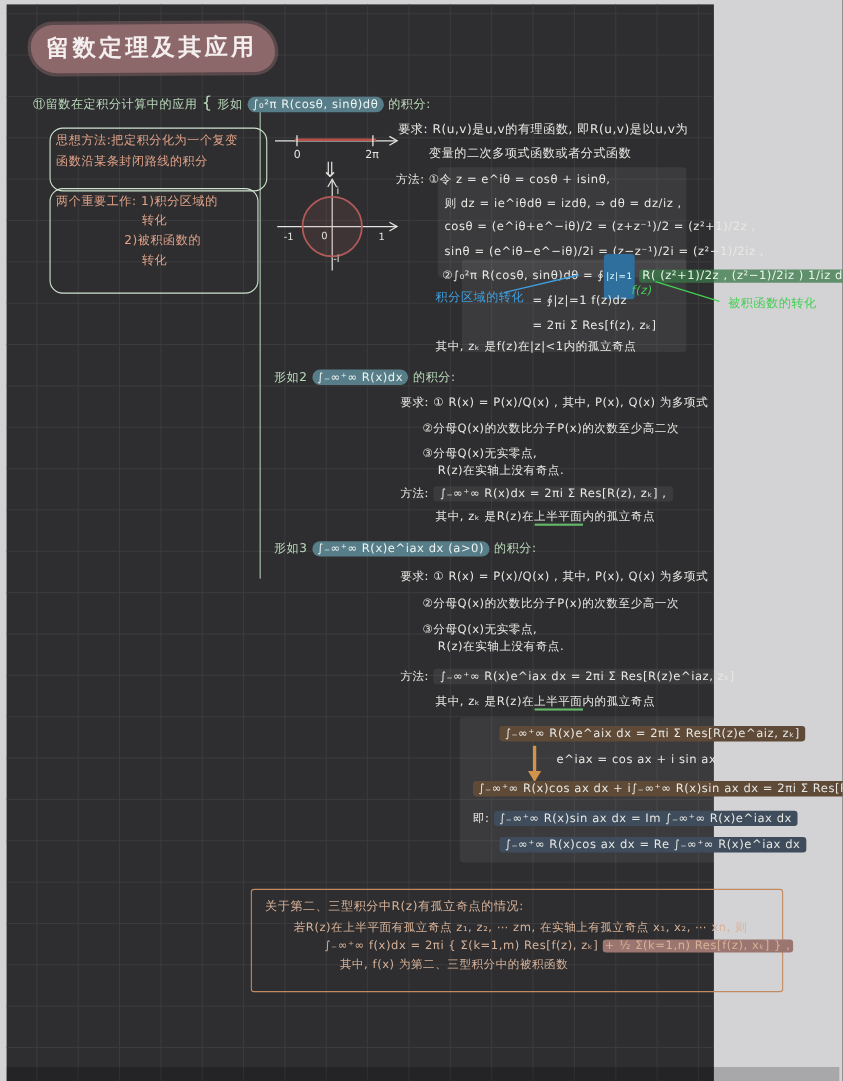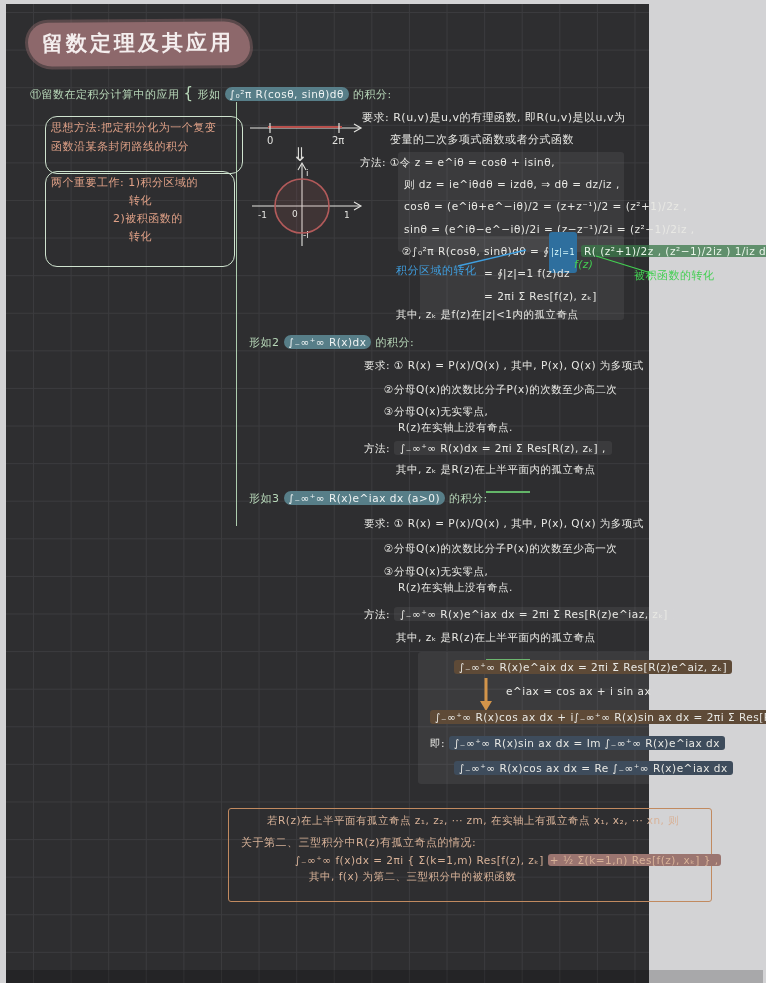--- a/index.html
+++ b/index.html
@@ -37,21 +37,21 @@
   .pill-teal{background:rgba(92,135,146,.9);border-radius:9px;padding:1px 5px;color:#eef3f3;}
   .pill-blue{background:#2e6f9e;border-radius:3px;padding:16px 2px;color:#dff;}
   .pill-green{background:rgba(58,120,72,.75);border-radius:3px;padding:0 3px;color:#e9f5e9;}
   .panel{background:rgba(220,220,215,.08);border-radius:3px;}
   .hl-brown{background:#5e4a37;border-radius:3px;padding:1px 5px;}
   .hl-bluegrey{background:#3e4c5c;border-radius:3px;padding:1px 5px;}
   .hl-pink{background:#9b7570;border-radius:3px;padding:0 2px;}
   .gbox{border:1.4px solid #cfe3cf;border-radius:12px;}
   .obox{border:1.3px solid #c18a60;border-radius:3px;}
   .brace-line{width:1.4px;background:#aecdaf;}
-  .uline{border-bottom:2px solid #63b568;padding-bottom:16px;}
+  .uline{border-bottom:2px solid #63b568;padding-bottom:0;}
   .footer-shade{background:rgba(0,0,0,.2);}
 </style>
 </head>
 <body>
 
 <div class="page">
 
   <div class="abs title-blob hand">留数定理及其应用</div>
 
   <div class="abs fs11 hand" style="left:24px;top:80px;">
@@ -123,21 +123,21 @@
     <line x1="452" y1="262" x2="520" y2="246" stroke="#3f9fe0" stroke-width="1.3"></line>
     <line x1="590" y1="252" x2="648" y2="270" stroke="#43cf52" stroke-width="1.3"></line>
 
     <line x1="480" y1="674" x2="480" y2="698" stroke="#d28f3e" stroke-width="3"></line>
     <polygon points="474,697 486,697 480,707" fill="#d28f3e"></polygon>
   </svg>
 
   <div class="abs blue-ann fs11 hand" style="left:390px;top:259px;">积分区域的转化</div>
   <div class="abs white fs10 hand" style="left:478px;top:263px;">= ∮|z|=1 f(z)dz</div>
   <div class="abs green-ann fs10 hand" style="left:568px;top:254px;font-style:italic;">f(z)</div>
-  <div class="abs green-ann fs11 hand" style="left:628px;top:264px;text-align:center;">被积函数的转化</div>
+  <div class="abs green-ann fs11 hand" style="left:656px;top:264px;text-align:center;">被积函数的转化</div>
   <div class="abs white fs10 hand" style="left:478px;top:286px;">= 2πi Σ Res[f(z), zₖ]</div>
   <div class="abs white fs10 hand" style="left:390px;top:304px;">其中, zₖ 是f(z)在|z|&lt;1内的孤立奇点</div>
 
   <div class="abs fs11 hand" style="left:243px;top:331px;">
     <span class="green">形如2</span>
     <span class="pill-teal fs10">∫₋∞⁺∞ R(x)dx</span>
     <span class="green">的积分:</span>
   </div>
   <div class="abs white fs10 hand" style="left:358px;top:355px;">要求: ① R(x) = P(x)/Q(x) , 其中, P(x), Q(x) 为多项式</div>
   <div class="abs white fs10 hand" style="left:378px;top:379px;">②分母Q(x)的次数比分子P(x)的次数至少高二次</div>
@@ -172,22 +172,22 @@
   <div class="abs white fs10 hand hl-brown" style="left:448px;top:656px;">∫₋∞⁺∞ R(x)e^aix dx = 2πi Σ Res[R(z)e^aiz, zₖ]</div>
   <div class="abs white fs10 hand" style="left:500px;top:681px;">e^iax = cos ax + i sin ax</div>
   <div class="abs white fs10 hand hl-brown" style="left:424px;top:706px;">∫₋∞⁺∞ R(x)cos ax dx + i∫₋∞⁺∞ R(x)sin ax dx = 2πi Σ Res[R(z)e^aiz, zₖ]</div>
   <div class="abs white fs10 hand" style="left:424px;top:733px;">
     <span>即:</span>
     <span class="hl-bluegrey">∫₋∞⁺∞ R(x)sin ax dx = Im ∫₋∞⁺∞ R(x)e^iax dx</span>
   </div>
   <div class="abs white fs10 hand hl-bluegrey" style="left:448px;top:757px;">∫₋∞⁺∞ R(x)cos ax dx = Re ∫₋∞⁺∞ R(x)e^iax dx</div>
 
   <div class="abs obox" style="left:222px;top:804px;width:482px;height:92px;">
+    <div class="tan fs11 hand" style="margin:7px 0 0 12px;">关于第二、三型积分中R(z)有孤立奇点的情况:</div>
     <div class="tan fs10 hand" style="margin:5px 0 0 38px;">若R(z)在上半平面有孤立奇点 z₁, z₂, ⋯ zm, 在实轴上有孤立奇点 x₁, x₂, ⋯ xn, 则</div>
-    <div class="tan fs11 hand" style="margin:7px 0 0 12px;">关于第二、三型积分中R(z)有孤立奇点的情况:</div>
     <div class="tan fs10 hand" style="margin:4px 0 0 66px;">
       <span>∫₋∞⁺∞ f(x)dx = 2πi { Σ(k=1,m) Res[f(z), zₖ]</span>
       <span class="hl-pink">+ ½ Σ(k=1,n) Res[f(z), xₖ] } ,</span>
     </div>
     <div class="tan fs10 hand" style="margin:4px 0 0 80px;">其中, f(x) 为第二、三型积分中的被积函数</div>
   </div>
 
   <div class="abs footer-shade" style="left:0;top:966px;width:757px;height:13px;"></div>
 </div>
 

